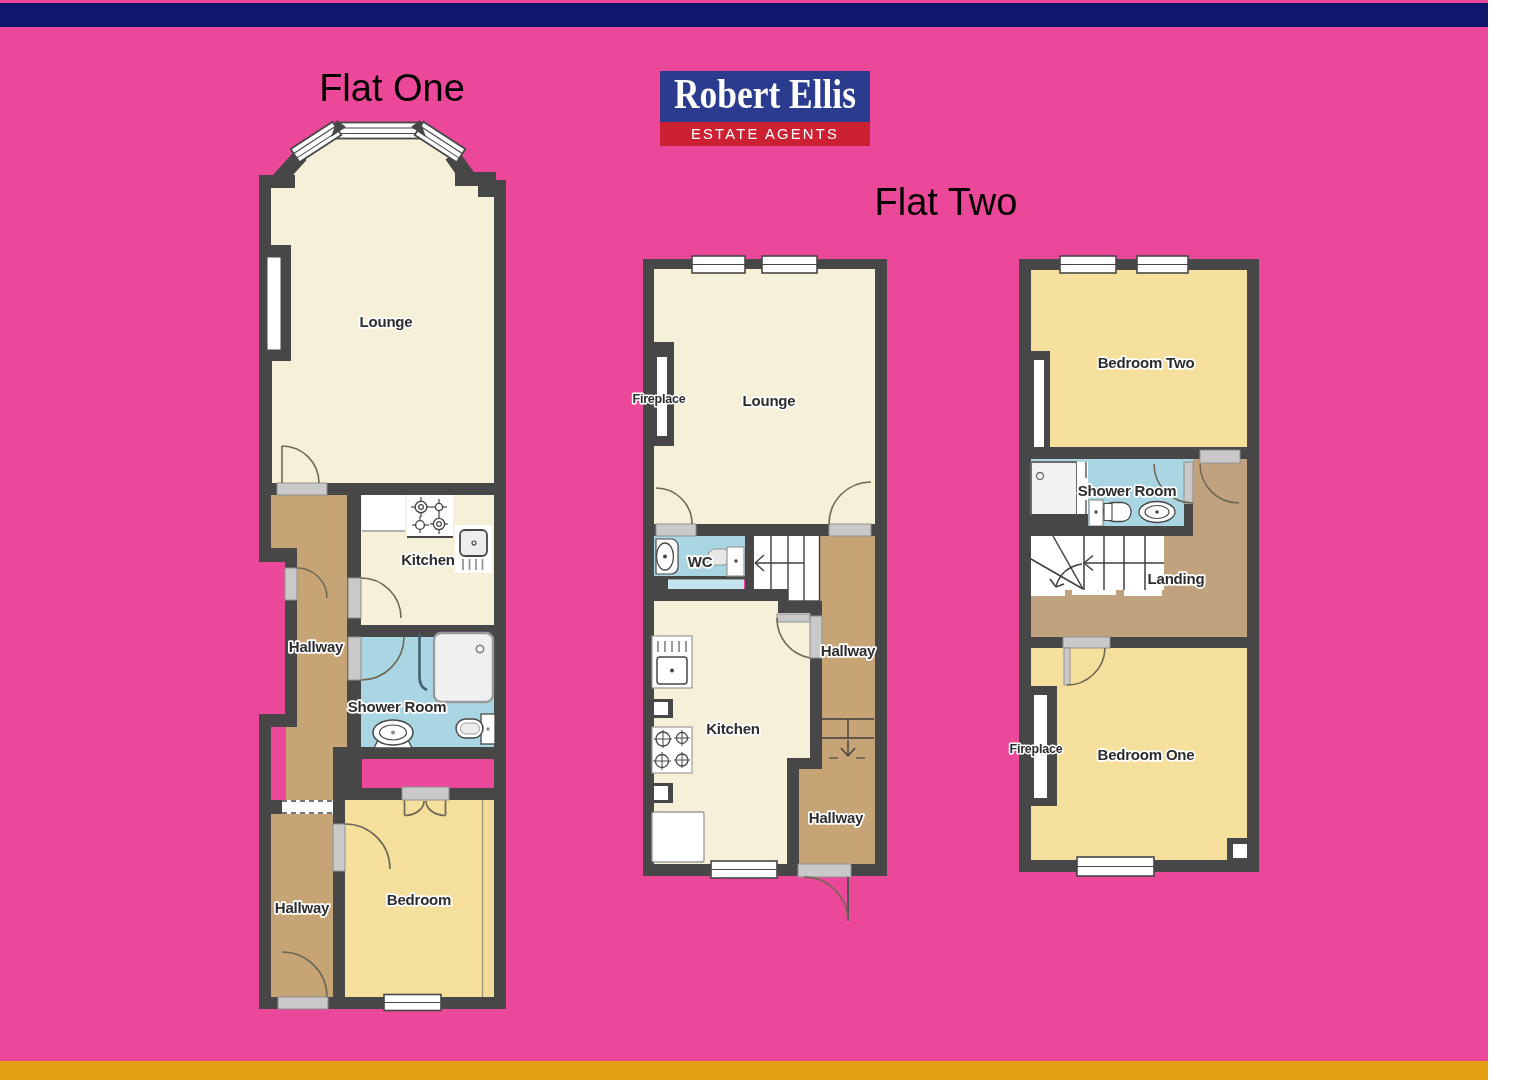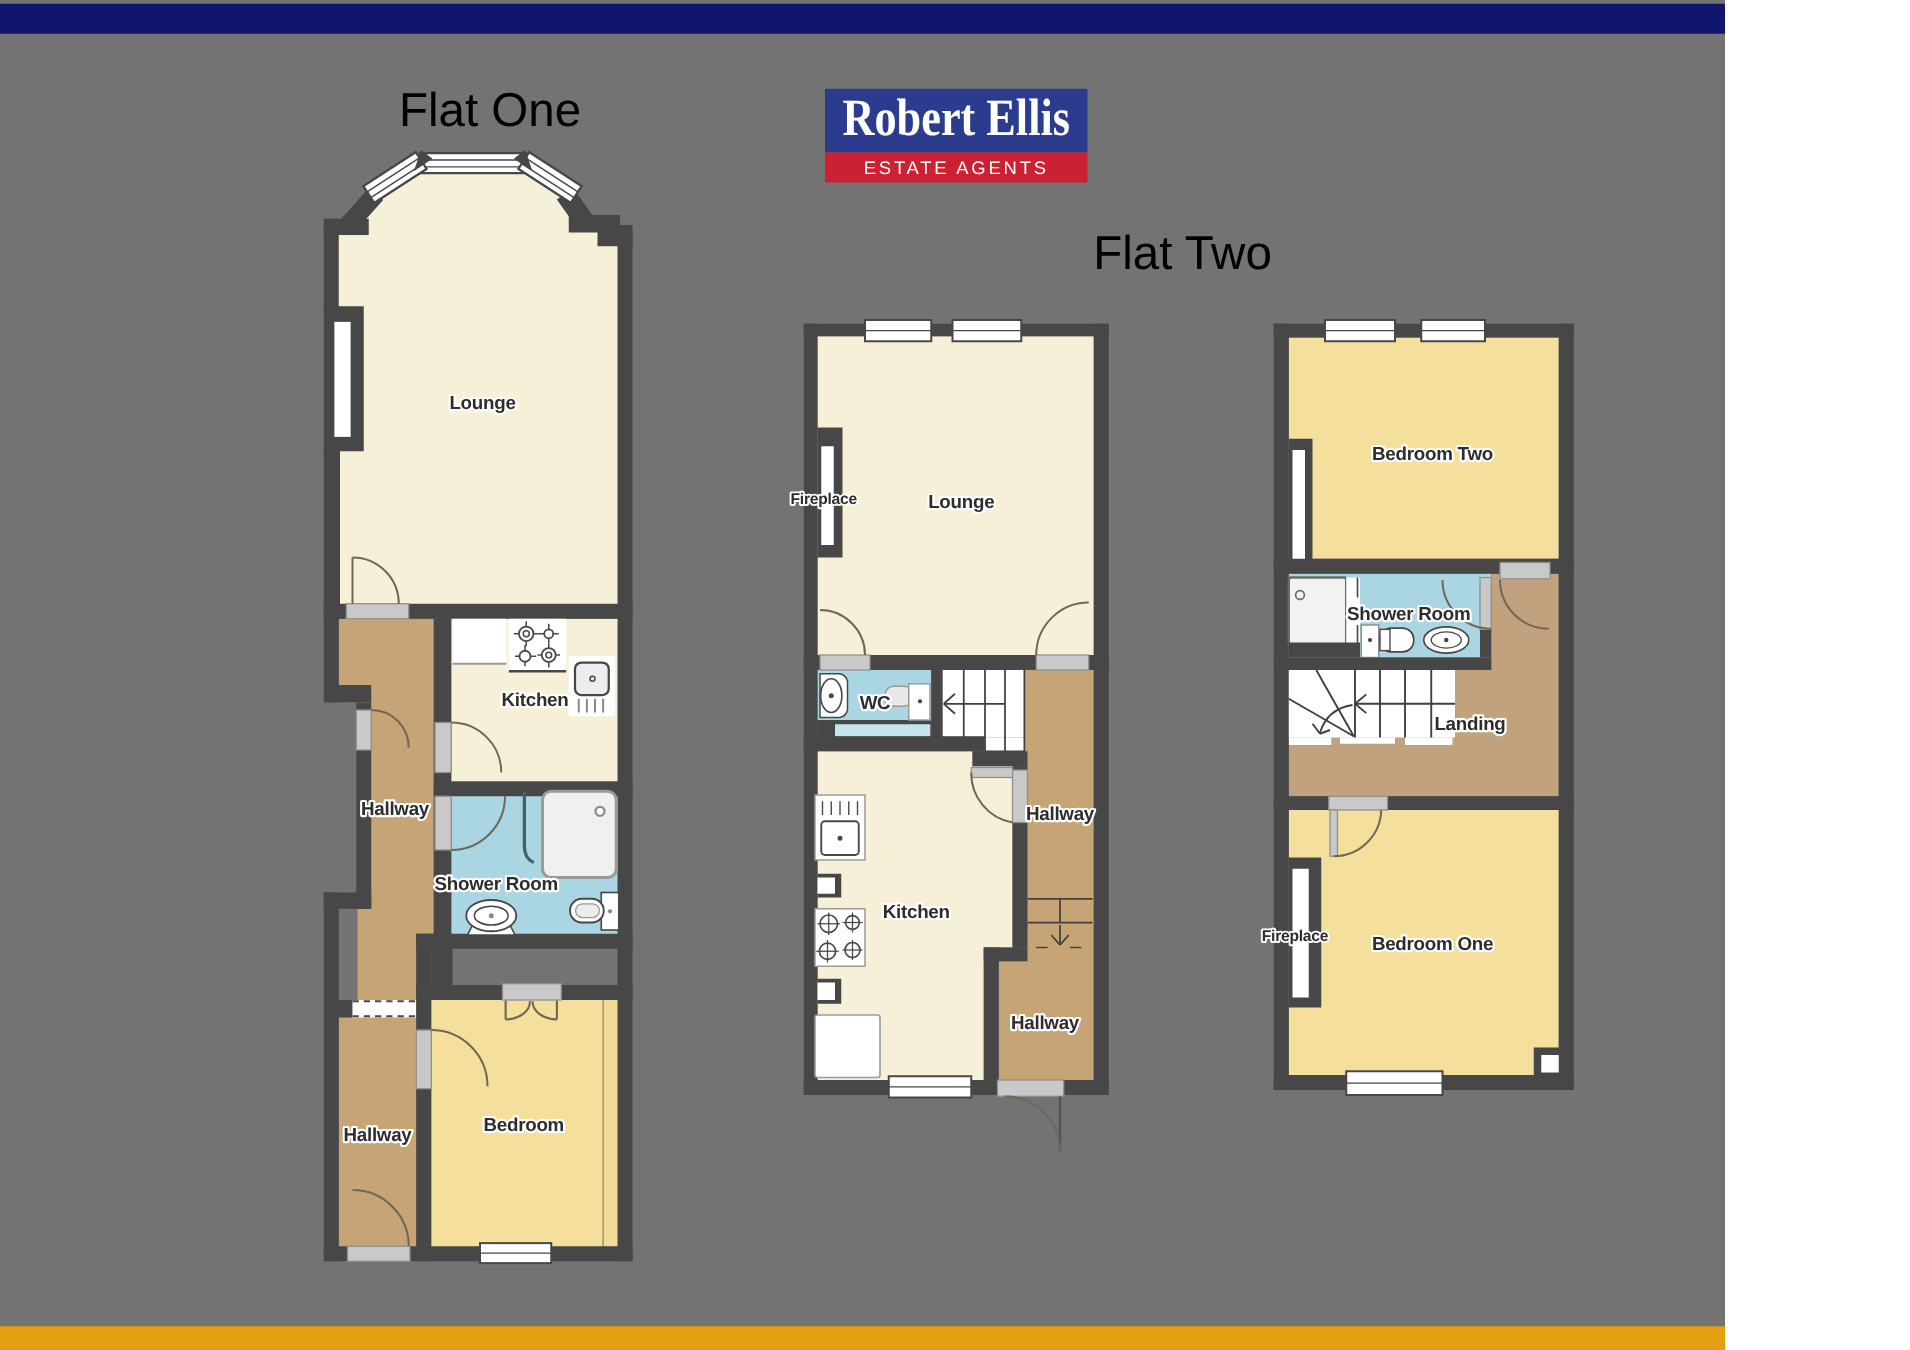--- a/index.html
+++ b/index.html
@@ -1,16 +1,16 @@
 <!DOCTYPE html>
 <html><head>
 <meta charset="utf-8">
 <style>
   html,body{margin:0;padding:0;background:#ffffff;}
-  #page{position:relative;width:1380px;height:1080px;background:#737373;overflow:hidden;
+  #page{position:relative;width:1488px;height:1080px;background:#ec4899;overflow:hidden;
         font-family:"Liberation Sans", sans-serif;}
   svg{position:absolute;left:0;top:0;}
   text{font-family:"Liberation Sans", sans-serif;}
   .rl{font-weight:bold;font-size:15px;fill:#2d2d2d;paint-order:stroke;stroke:#ffffff;stroke-width:3.5px;stroke-linejoin:round;text-anchor:middle;letter-spacing:-0.2px;}
   .rs{font-weight:bold;font-size:12.5px;fill:#2d2d2d;paint-order:stroke;stroke:#ffffff;stroke-width:3px;stroke-linejoin:round;text-anchor:middle;letter-spacing:-0.2px;}
   .hd{font-size:38px;fill:#000000;text-anchor:middle;letter-spacing:0px;}
 </style>
 </head>
 <body>
 <div id="page">

